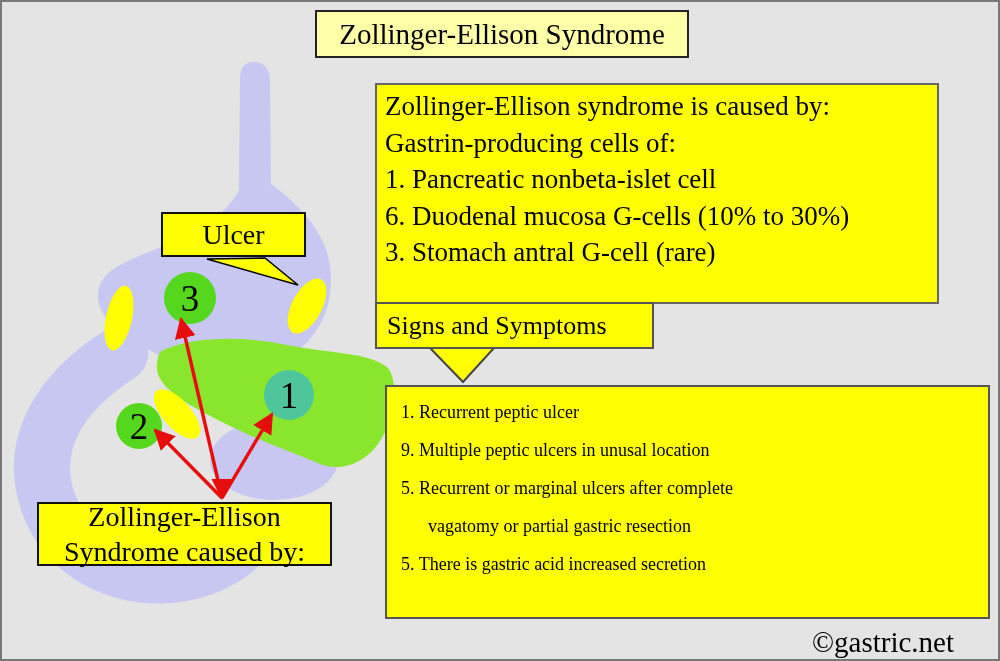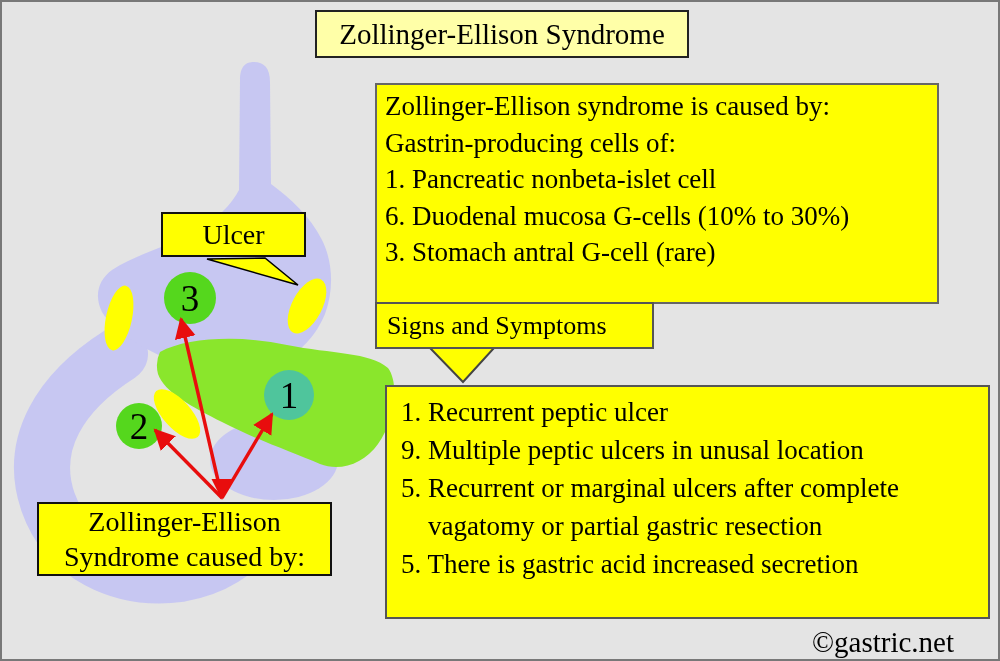--- a/index.html
+++ b/index.html
@@ -33,25 +33,25 @@
   }
   .signs-header-box {
     left: 373px; top: 300px; width: 279px; height: 47px;
     background: #ffff00; border: 2px solid #555;
     display: flex; align-items: center; justify-content: flex-start;
     padding-left: 10px; font-size: 26px;
   }
   .signs-box {
     left: 383px; top: 383px; width: 605px; height: 234px;
     background: #ffff00; border: 2px solid #555;
-    font-size: 27px; line-height: 38px; padding: 6px 4px 0 14px;
+    font-size: 18px; line-height: 38px; padding: 6px 4px 0 14px;
     white-space: nowrap;
   }
   .caused-by-box {
-    left: 35px; top: 500px; width: 295px; height: 74px;
+    left: 35px; top: 500px; width: 295px; height: 64px;
     background: #ffff00; border: 2px solid #111;
     display: flex; flex-direction: column; align-items: center; justify-content: center;
     font-size: 28px; line-height: 35px; text-align: center;
   }
   .indent1 { padding-left: 32px; }
   .indent2 { padding-left: 27px; }
   .watermark {
     left: 770px; top: 621px; width: 222px; height: 38px;
     display: flex; align-items: center; justify-content: center;
     font-size: 29px; z-index: 2;

